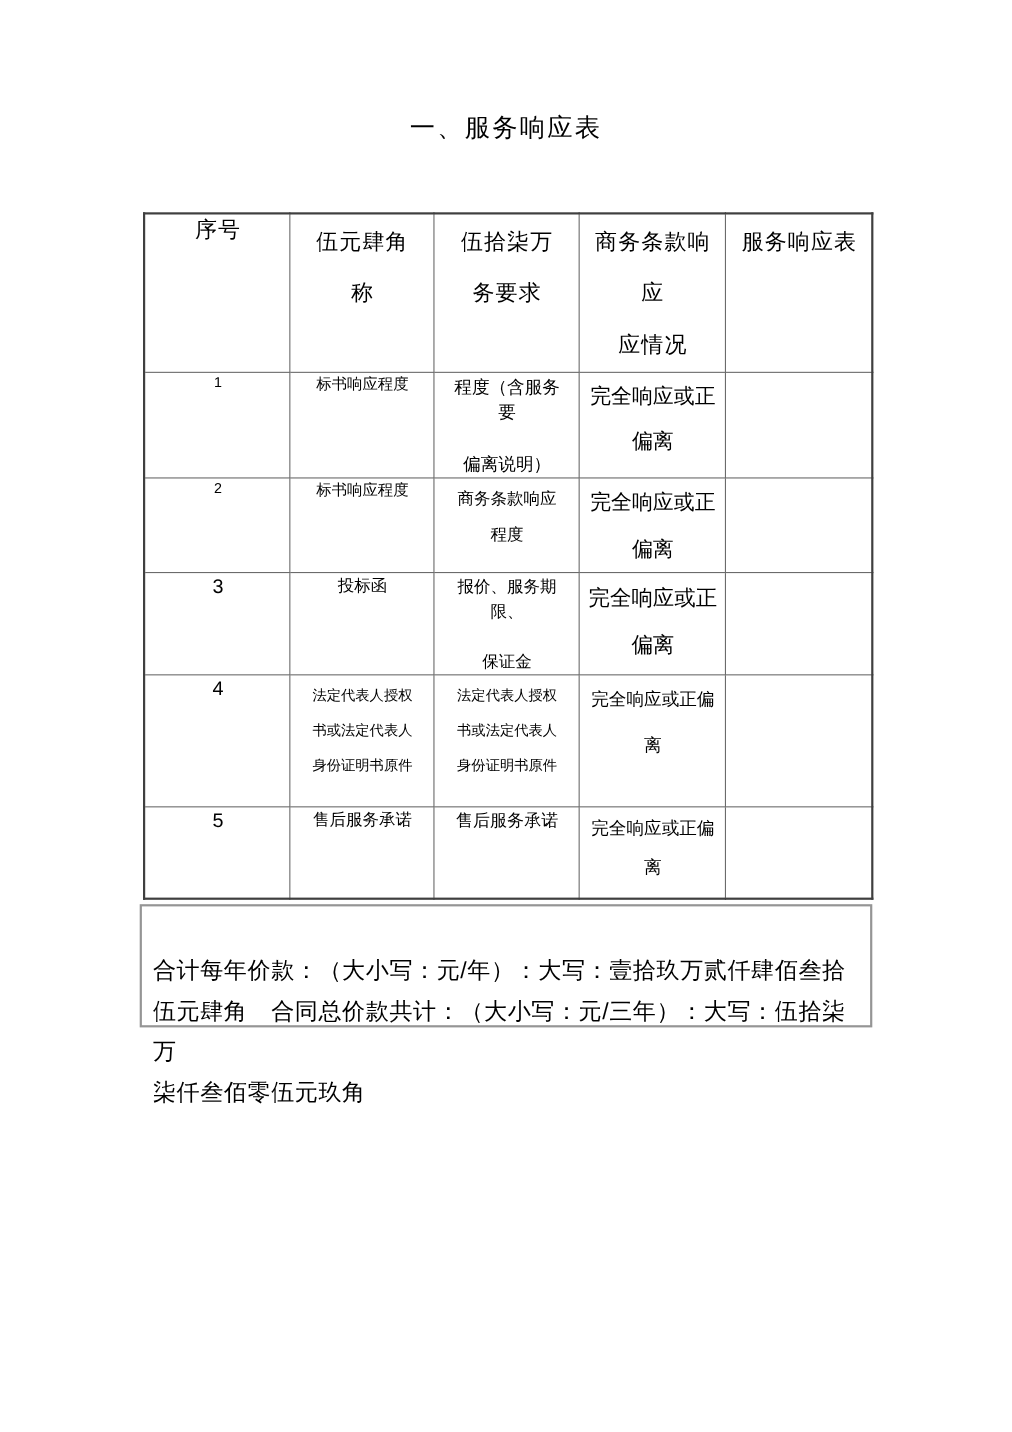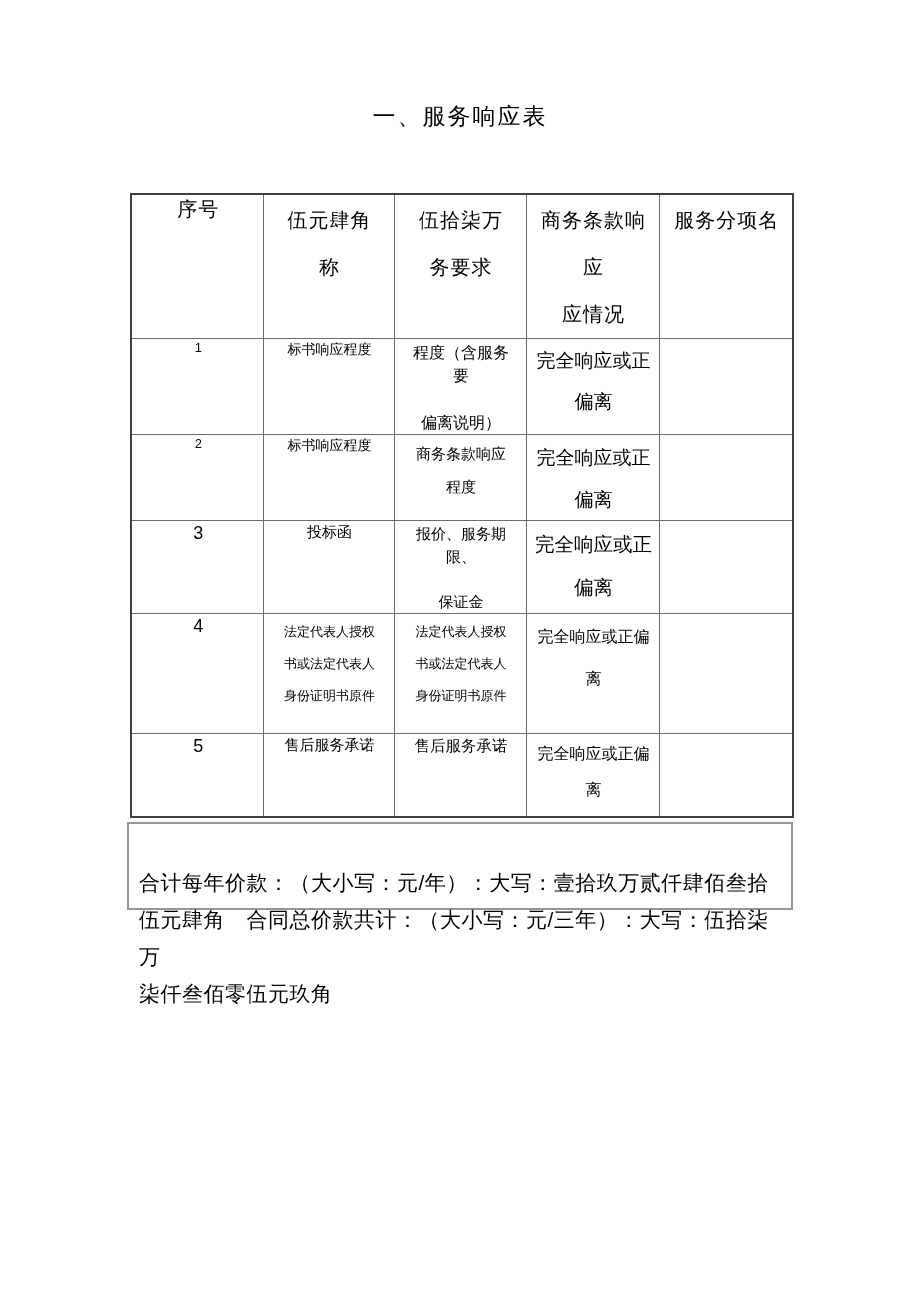--- a/index.html
+++ b/index.html
@@ -92,21 +92,21 @@
   td.cm-r4 { font-size: 13px; line-height: 2.45; padding: 0 2px 0 8px; }
   td.c4-r4 { font-size: 16px; line-height: 2.6;  padding: 5px 2px 0 8px; }
   td.c2-r5 { font-size: 15px; padding: 18px 2px 0 8px; }
   td.c3-r5 { font-size: 15.5px; padding: 16px 2px 0 8px; }
   td.c4-r5 { font-size: 16px; line-height: 2.25; padding: 12px 2px 0 8px; }
 
   
   .price-box {
     position: absolute;
     left: 127px; top: 822px;
-    width: 666px; height: 88px;
+    width: 666px; height: 112px;
     box-sizing: border-box;
     border: 2px solid #959595;
     padding: 3px 6px 0 10px;
     font-size: 21px;
     line-height: 37px;
     white-space: pre-line;
     letter-spacing: 0.5px;
   }
 
   
@@ -134,21 +134,21 @@
     </colgroup>
     <tbody>
       <tr class="hdr">
         <td class="h-seq">序号</td>
         <td class="h">伍元肆角
 称</td>
         <td class="h">伍拾柒万
 务要求</td>
         <td class="h">商务条款响应
 应情况</td>
-        <td class="h">服务分项名</td>
+        <td class="h">服务响应表</td>
       </tr>
 
       <tr class="row-1">
         <td class="num-sm">1</td>
         <td class="c2-r1">标书响应程度</td>
         <td class="c3-r1">程度（含服务
 要
 
 偏离说明）</td>
         <td class="c4-r1">完全响应或正

